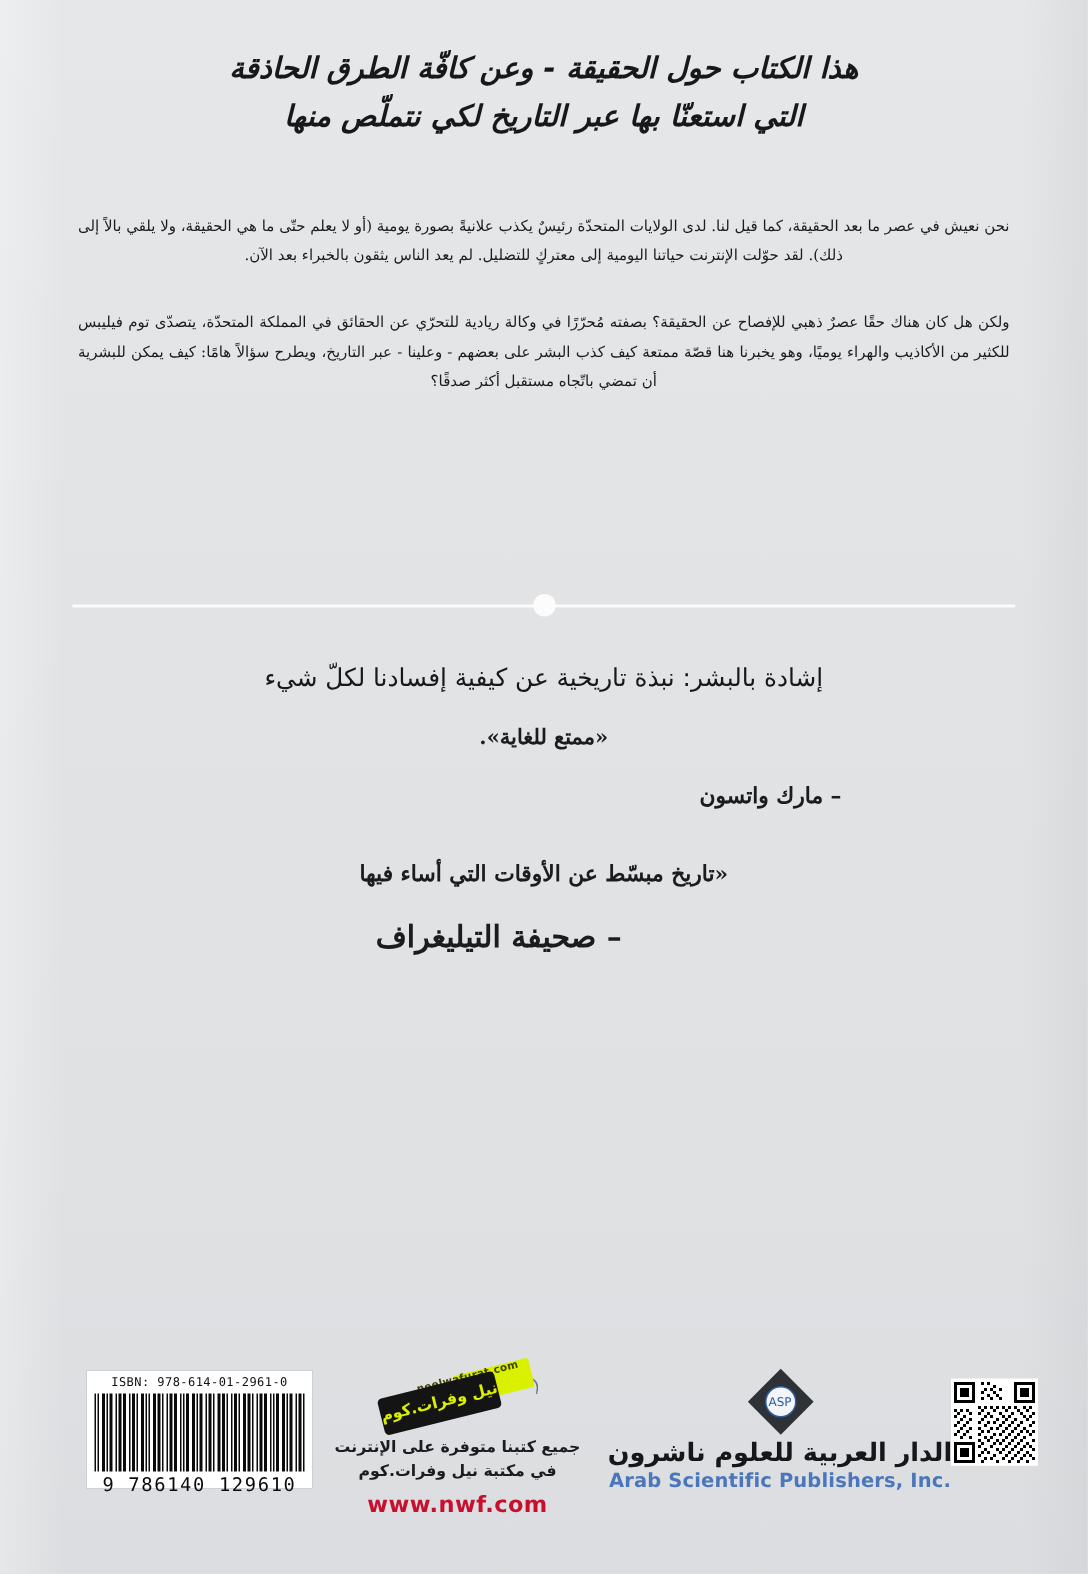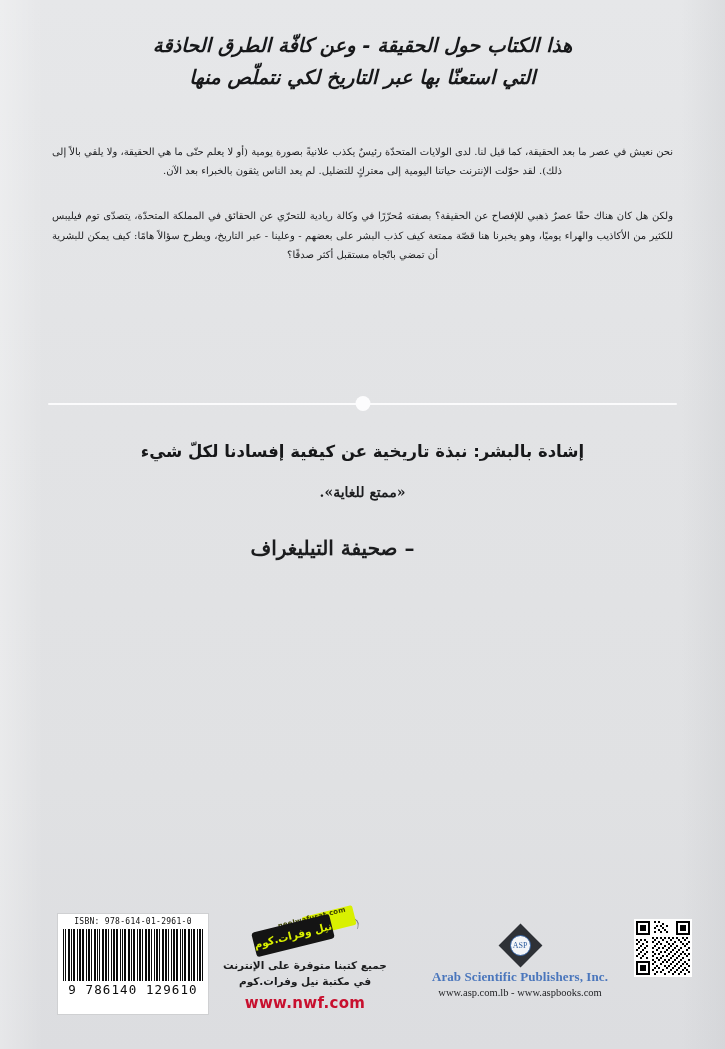--- a/index.html
+++ b/index.html
@@ -89,21 +89,21 @@
   
   .praise {
     position: absolute;
     top: 440px;
     left: 52px;
     right: 52px;
     text-align: center;
   }
   .praise-title {
     color: #17181a;
-    font-weight: bold;
+    font-weight: normal;
     font-size: 16.5px;
     line-height: 1.5;
     letter-spacing: -0.2px;
     white-space: nowrap;
   }
   .quote-block {
     font-family: "DejaVu Serif", "Liberation Serif", serif;
     color: #1b1c1e;
     font-weight: bold;
   }
@@ -141,21 +141,21 @@
     top: 905px;
     height: 120px;
   }
 
   
   .barcode-box {
     position: absolute;
     left: 57px;
     top: 8px;
     width: 152px;
-    height: 102px;
+    height: 80px;
     background: #ffffff;
     border: 1px solid #cfd0d2;
     box-sizing: border-box;
     padding: 4px 5px 6px 5px;
     direction: ltr;
   }
   .isbn-text {
     font-family: "DejaVu Sans Mono", "Liberation Mono", monospace;
     font-size: 8px;
     color: #101010;
@@ -270,24 +270,23 @@
     font-size: 15px;
     font-weight: bold;
     letter-spacing: 0.3px;
     direction: ltr;
   }
 
   
   .publisher {
     position: absolute;
     left: 395px;
-    top: 17px;
+    top: 6px;
     width: 250px;
     text-align: center;
-    font-family: Liberation Serif, serif;
   }
   .pub-mark {
     width: 46px;
     height: 46px;
     margin: 0 auto 1px auto;
     position: relative;
   }
   .pub-diamond {
     position: absolute;
     left: 50%;
@@ -373,22 +372,24 @@
 
   <div class="divider-wrap">
     <div class="divider-rule"></div>
     <div class="divider-dot"></div>
   </div>
 
   <div class="praise">
     <div class="praise-title">إشادة بالبشر: نبذة تاريخية عن كيفية إفسادنا لكلّ شيء</div>
 
     <div class="quote-block quote-1">«ممتع للغاية».</div>
+    <div class="quote-block attrib-1">– مارك واتسون</div>
 
     <div class="quote-block quote-2">
+      <span class="ql">«تاريخ مبسّط عن الأوقات التي أساء فيها</span>
     </div>
     <div class="quote-block attrib-2">– صحيفة التيليغراف</div>
   </div>
 
   <div class="bottom">
 
     <div class="barcode-box">
       <div class="isbn-text">ISBN: 978-614-01-2961-0</div>
       <div class="bars">
         <span class="w1"></span>
@@ -505,22 +506,22 @@
       <div class="nwf-lines">في مكتبة نيل وفرات.كوم</div>
       <div class="nwf-url">www.nwf.com</div>
     </div>
 
     <div class="publisher">
       <div class="pub-mark">
         <div class="pub-diamond"></div>
         <div class="pub-diamond-in"></div>
         <div class="pub-glyph">ASP</div>
       </div>
+      <div class="pub-ar">الدار العربية للعلوم ناشرون</div>
       <div class="pub-en">Arab Scientific Publishers, Inc.</div>
-      <div class="pub-web">www.asp.com.lb - www.aspbooks.com</div>
     </div>
 
     <div class="qr">
       <svg width="58" height="58" viewBox="0 0 29 29" shape-rendering="crispEdges" aria-hidden="true">
         <rect width="29" height="29" fill="#ffffff"></rect>
         <g fill="#000000">
           <rect x="1" y="1" width="7" height="1"></rect>
             <rect x="1" y="7" width="7" height="1"></rect>
           <rect x="1" y="1" width="1" height="7"></rect>
             <rect x="7" y="1" width="1" height="7"></rect>

